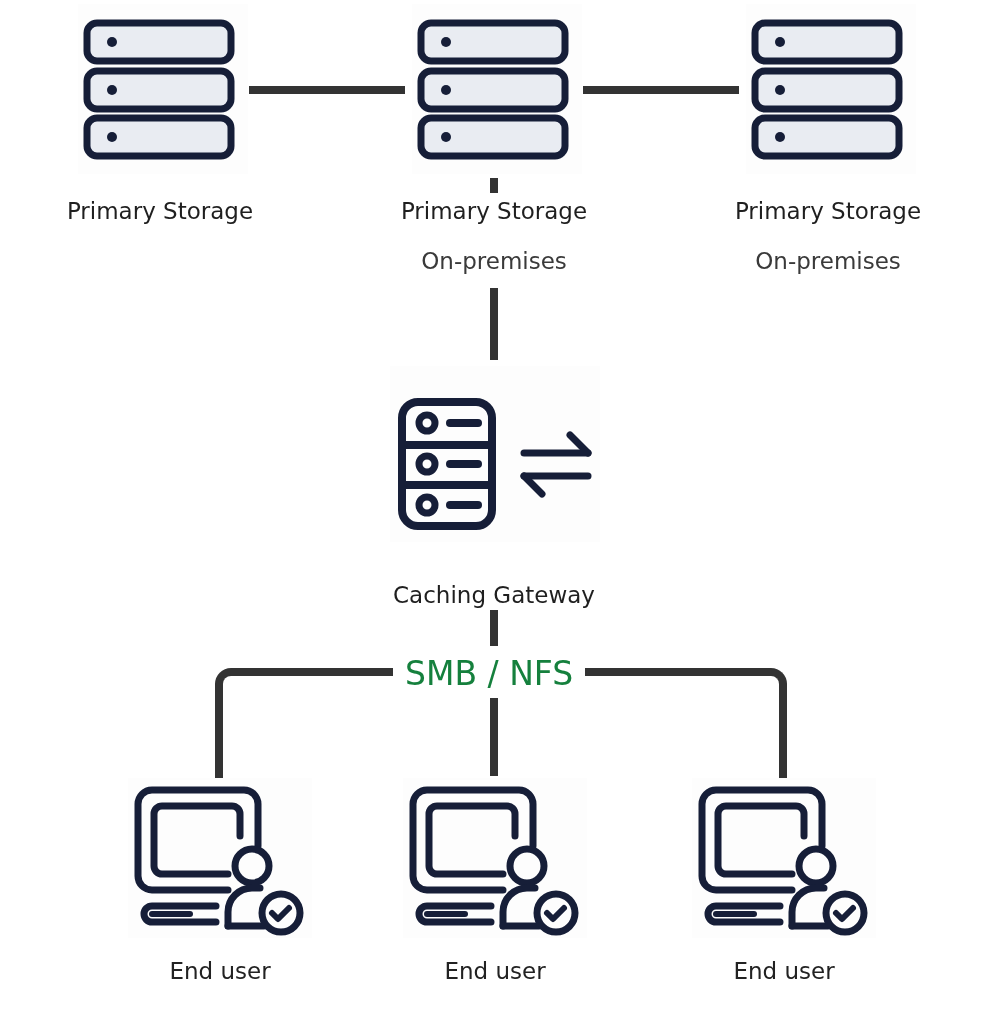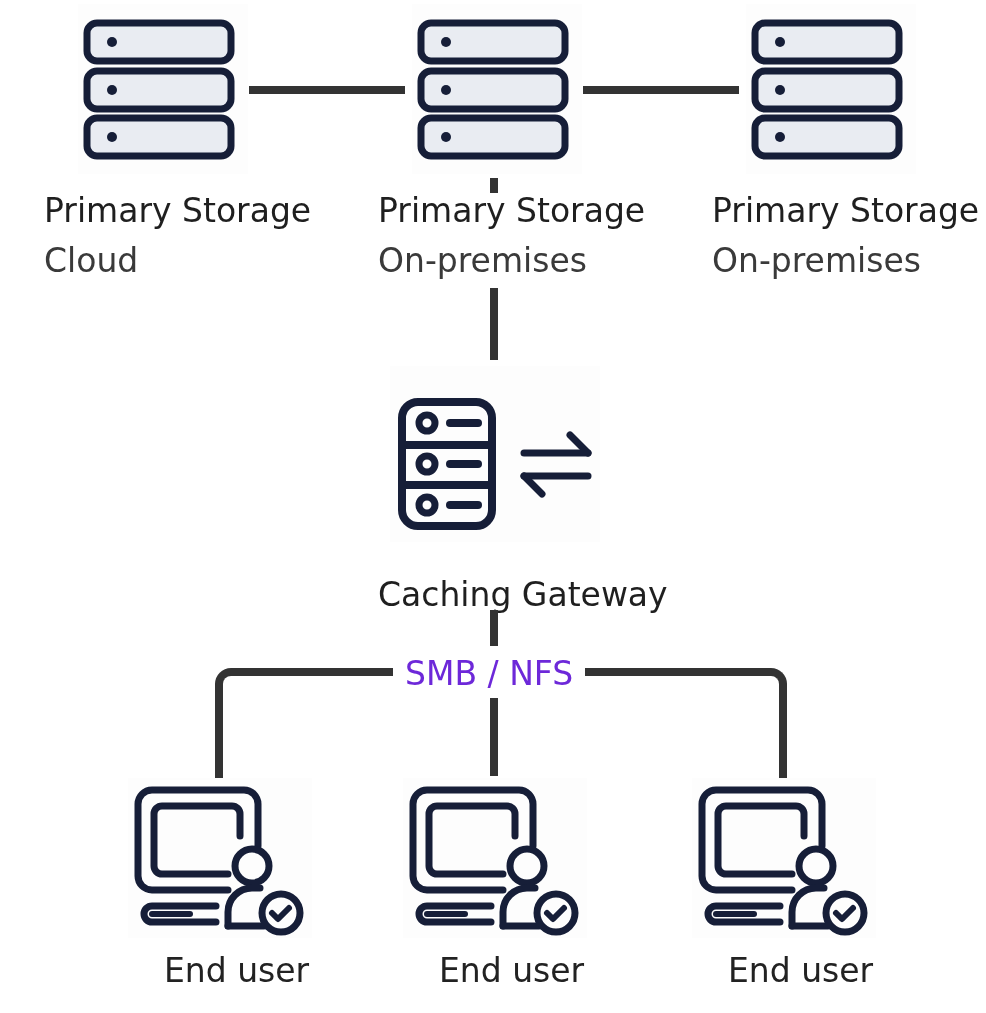--- a/index.html
+++ b/index.html
@@ -1,25 +1,25 @@
 <!DOCTYPE html>
 <html><head>
 <meta charset="utf-8">
 <style>
   html, body { margin: 0; padding: 0; background: #ffffff; }
   body { width: 986px; height: 1013px; position: relative; overflow: hidden;
          font-family: "DejaVu Sans", "Liberation Sans", sans-serif; color: #222222; }
   .line { position: absolute; background: #333333; }
-  .label { position: absolute; font-size: 33px; line-height: 50px; white-space: nowrap; margin-left: 44px; }
+  .label { position: absolute; text-align: center; font-size: 23px; line-height: 50px; white-space: nowrap; }
   .label .title { color: #1f1f1f; display: block; }
   .label .sub { color: #3a3a3a; display: block; }
   .icon-bg { position: absolute; background: #fdfdfd; }
   svg { display: block; }
   .bracket { position: absolute; border: 8px solid #333333; border-bottom: none; border-radius: 16px 16px 0 0; }
-  .proto-label { position: absolute; font-size: 33px; background: #fff; padding: 0 12px; color: #6d28d9; line-height: 40px; }
+  .proto-label { position: absolute; font-size: 33px; background: #fff; padding: 0 12px; color: #15803d; line-height: 40px; }
 </style>
 </head>
 <body>
 
 <div class="line" style="left:249px; top:86px; width:156px; height:8px;"></div>
 <div class="line" style="left:583px; top:86px; width:156px; height:8px;"></div>
 
 <div class="line" style="left:490px; top:178px; width:8px; height:15px;"></div>
 <div class="line" style="left:490px; top:288px; width:8px; height:72px;"></div>
 
@@ -32,21 +32,20 @@
     <rect x="9" y="19" width="144" height="38" rx="10" fill="#e9ecf2" stroke="#161e38" stroke-width="7"></rect>
     <rect x="9" y="67" width="144" height="38" rx="10" fill="#e9ecf2" stroke="#161e38" stroke-width="7"></rect>
     <rect x="9" y="114" width="144" height="38" rx="10" fill="#e9ecf2" stroke="#161e38" stroke-width="7"></rect>
     <circle cx="34" cy="38" r="5" fill="#161e38"></circle>
       <circle cx="34" cy="86" r="5" fill="#161e38"></circle>
       <circle cx="34" cy="133" r="5" fill="#161e38"></circle>
   </svg>
 </div>
 <div class="label" style="left:0px; top:186px; width:320px;">
   <span class="title">Primary Storage</span>
-  <span class="sub">Cloud</span>
 </div>
 
 <div class="icon-bg" style="left:412px; top:4px; width:170px; height:170px;">
   <svg width="170" height="170" viewBox="0 0 170 170">
     <rect x="15" y="67" width="8" height="22" fill="#161e38"></rect>
       <rect x="122" y="67" width="8" height="22" fill="#161e38"></rect>
     <rect x="15" y="114" width="8" height="22" fill="#161e38"></rect>
       <rect x="122" y="114" width="8" height="22" fill="#161e38"></rect>
     <rect x="9" y="19" width="144" height="38" rx="10" fill="#e9ecf2" stroke="#161e38" stroke-width="7"></rect>
     <rect x="9" y="67" width="144" height="38" rx="10" fill="#e9ecf2" stroke="#161e38" stroke-width="7"></rect>

